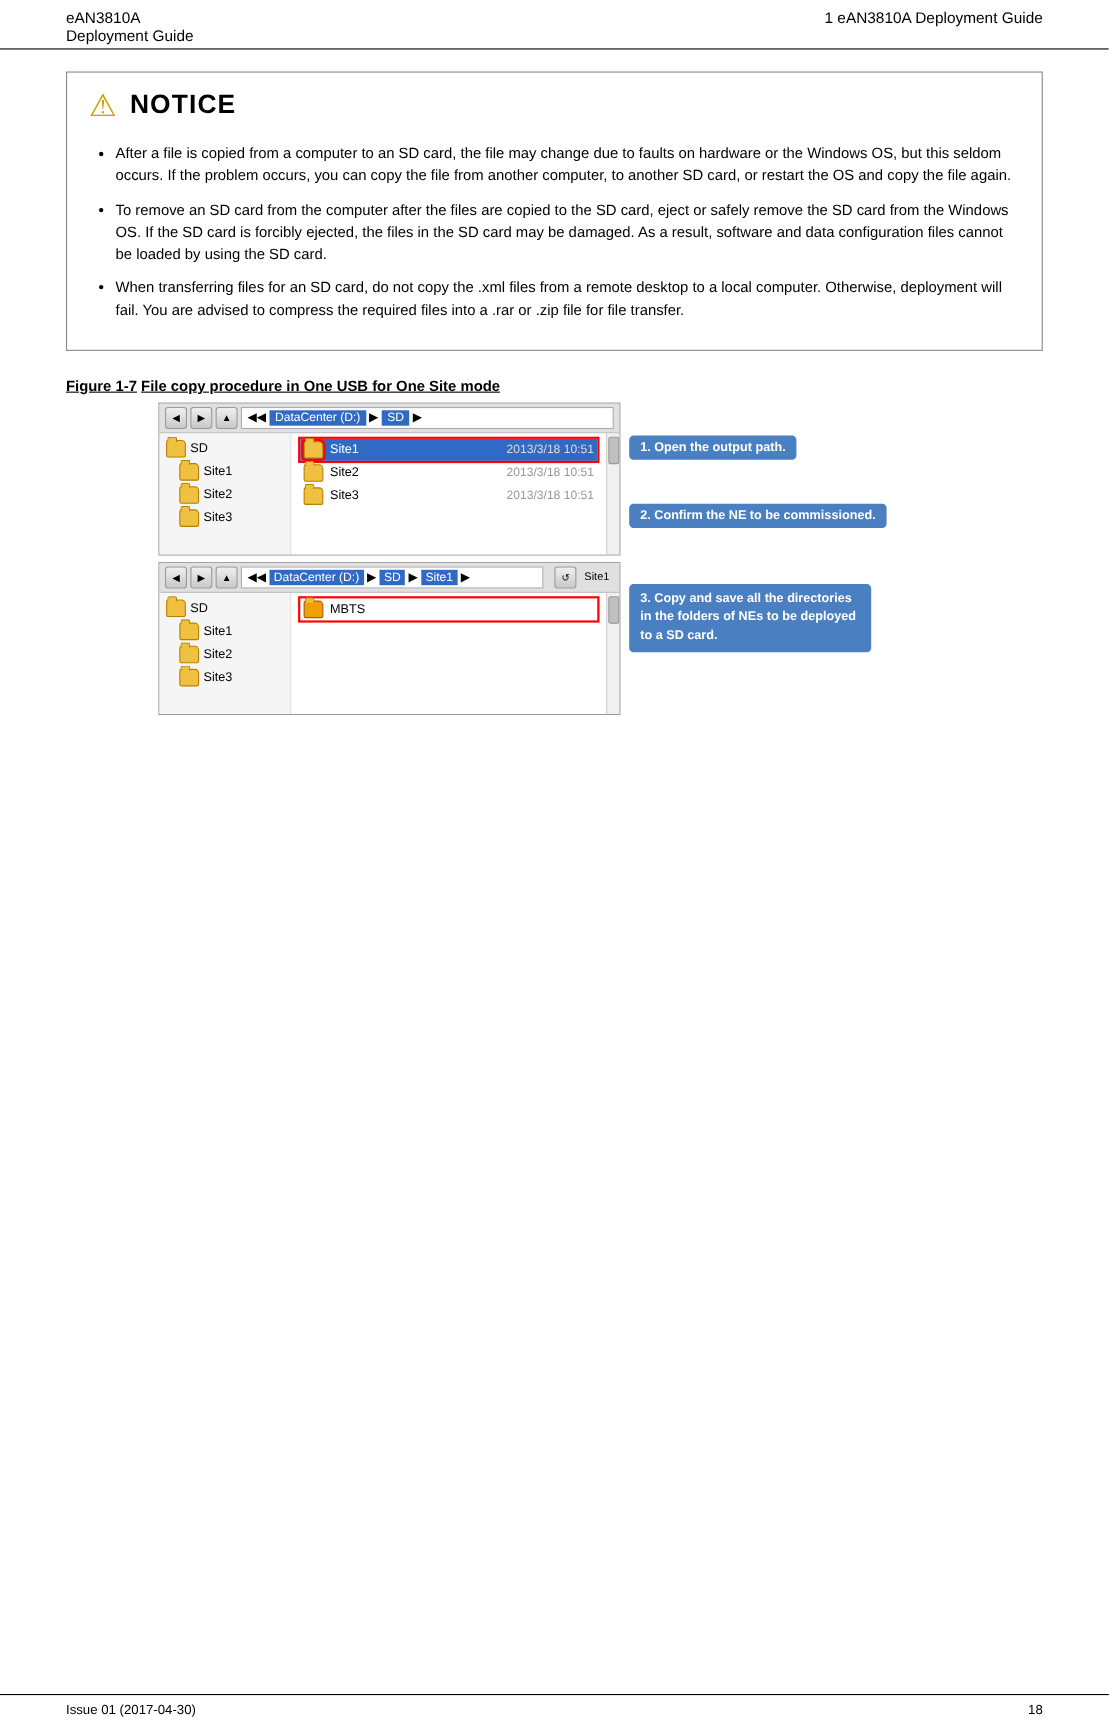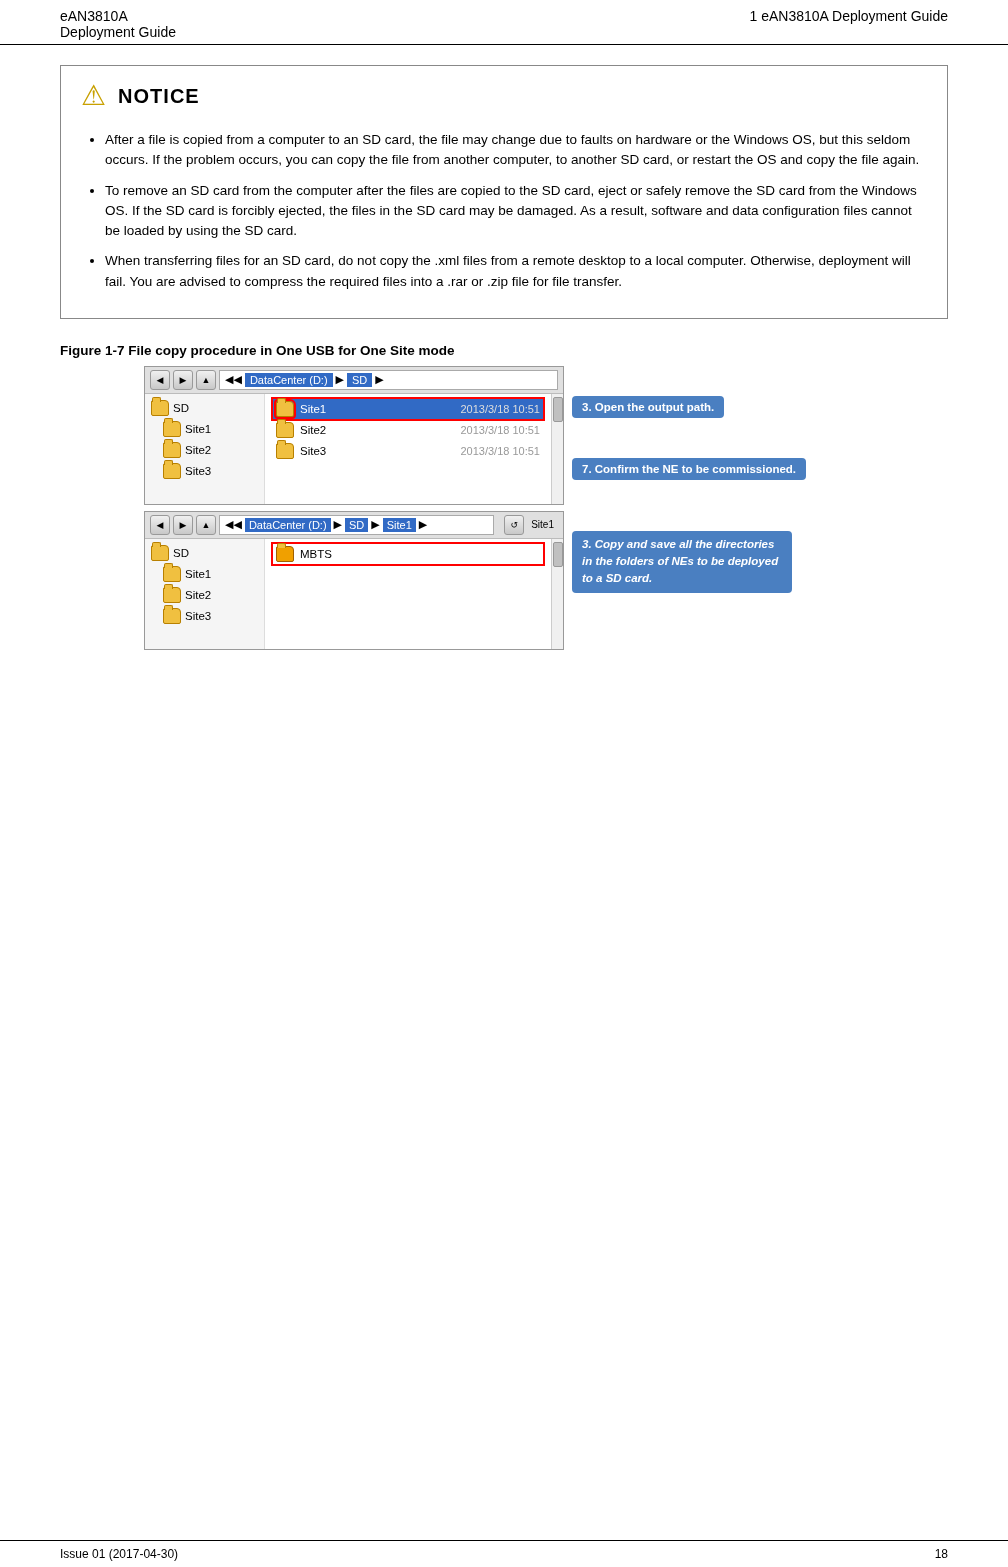--- a/index.html
+++ b/index.html
@@ -37,41 +37,42 @@
       align-items: center;
       margin-bottom: 12px;
     }
     .notice-icon {
       font-size: 28px;
       color: #c8a000;
       margin-right: 12px;
       line-height: 1;
     }
     .notice-title {
-      font-size: 20px;
+      font-size: 24px;
       font-weight: bold;
       letter-spacing: 1px;
     }
     .notice-list {
       list-style: disc;
       padding-left: 24px;
       margin-top: 20px;
     }
     .notice-list li {
       margin-bottom: 10px;
       font-size: 13.5px;
       line-height: 1.5;
     }
     .figure-caption {
       font-size: 13.5px;
       font-weight: bold;
       margin-bottom: 8px;
     }
     .figure-caption span {
       font-weight: bold;
+      text-decoration: underline;
     }
     .folder-icon {
       width: 18px; height: 16px;
       background: #f0c040;
       border: 1px solid #b88000;
       border-radius: 2px 4px 2px 2px;
       position: relative;
       display: inline-block;
     }
     .folder-icon::before {
@@ -309,24 +310,24 @@
             </div>
           </div>
           <div class="scrollbar-area">
             <div style="width:10px;height:25px;background:#c0c0c0;border:1px solid #999;border-radius:2px;margin:3px auto;"></div>
           </div>
         </div>
       </div>
 
       <div style="display:flex;flex-direction:column;justify-content:flex-start;padding-top:30px;gap:30px;">
         <div>
-          <div class="callout-box">3. Open the output path.</div>
+          <div class="callout-box">1. Open the output path.</div>
         </div>
         <div style="margin-top:10px;">
-          <div class="callout-box">7. Confirm the NE to be commissioned.</div>
+          <div class="callout-box">2. Confirm the NE to be commissioned.</div>
         </div>
       </div>
     </div>
 
     <div class="panel-row">
       <div class="explorer-block" style="width:420px;">
 
         <div class="addr-bar">
           <div class="addr-nav-btn">◀</div>
           <div class="addr-nav-btn">▶</div>
@@ -372,21 +373,21 @@
               <span>MBTS</span>
             </div>
           </div>
           <div class="scrollbar-area">
             <div style="width:10px;height:25px;background:#c0c0c0;border:1px solid #999;border-radius:2px;margin:3px auto;"></div>
           </div>
         </div>
       </div>
 
       <div style="display:flex;flex-direction:column;justify-content:flex-start;padding-top:20px;">
-        <div class="callout-box" style="white-space:normal;max-width:220px;line-height:1.5;font-style:italic;">3. Copy and save all the directories in the folders of NEs to be deployed to a SD card.</div>
+        <div class="callout-box" style="white-space:normal;max-width:220px;line-height:1.5;">3. Copy and save all the directories in the folders of NEs to be deployed to a SD card.</div>
       </div>
     </div>
 
   </div>
 </div>
 
 <div class="page-footer">
   <div>Issue 01 (2017-04-30)</div>
   <div>18</div>
 </div>

